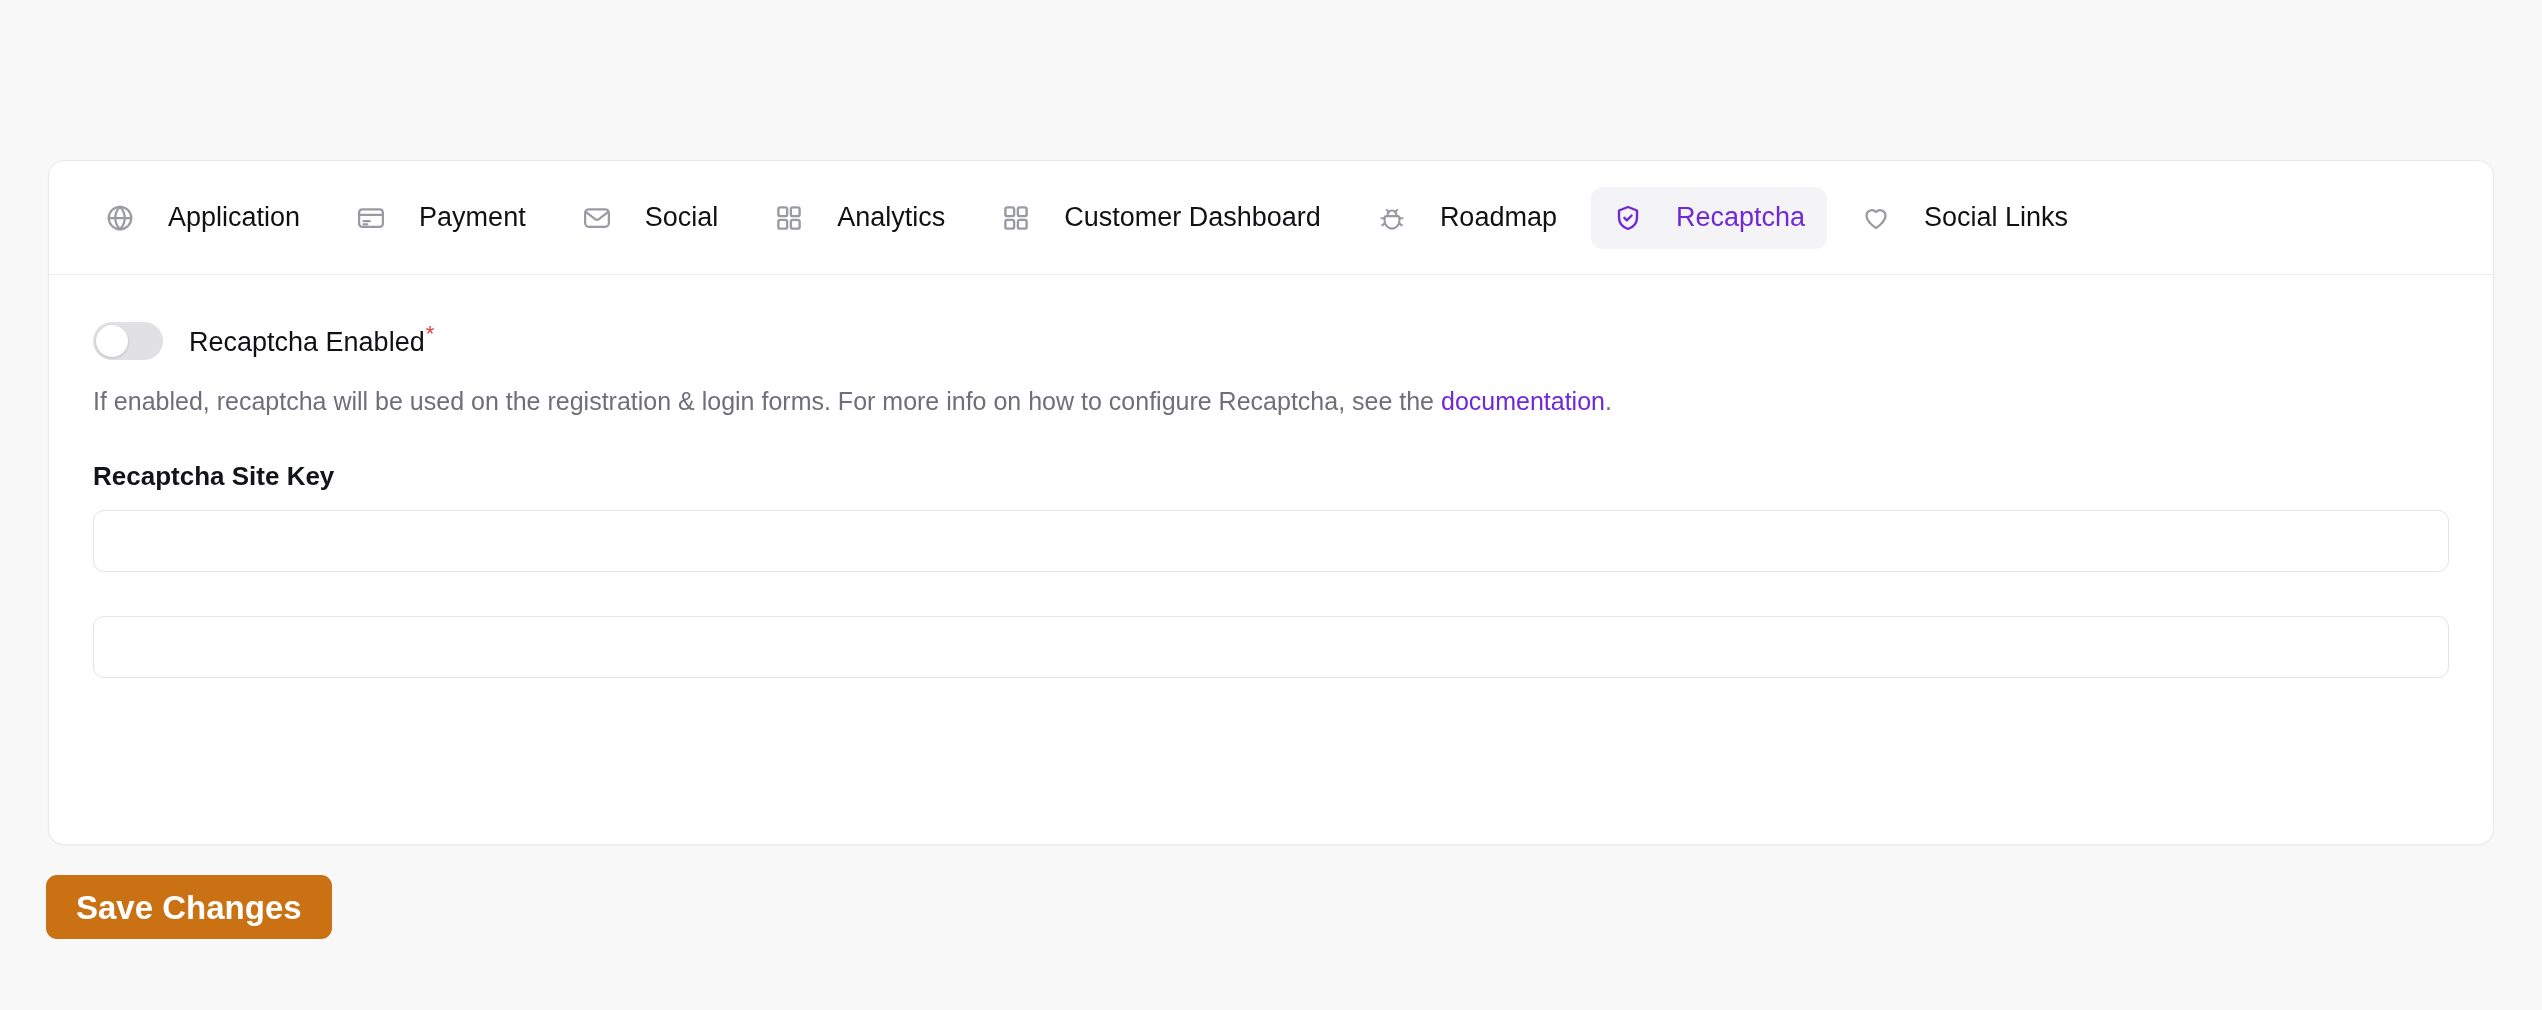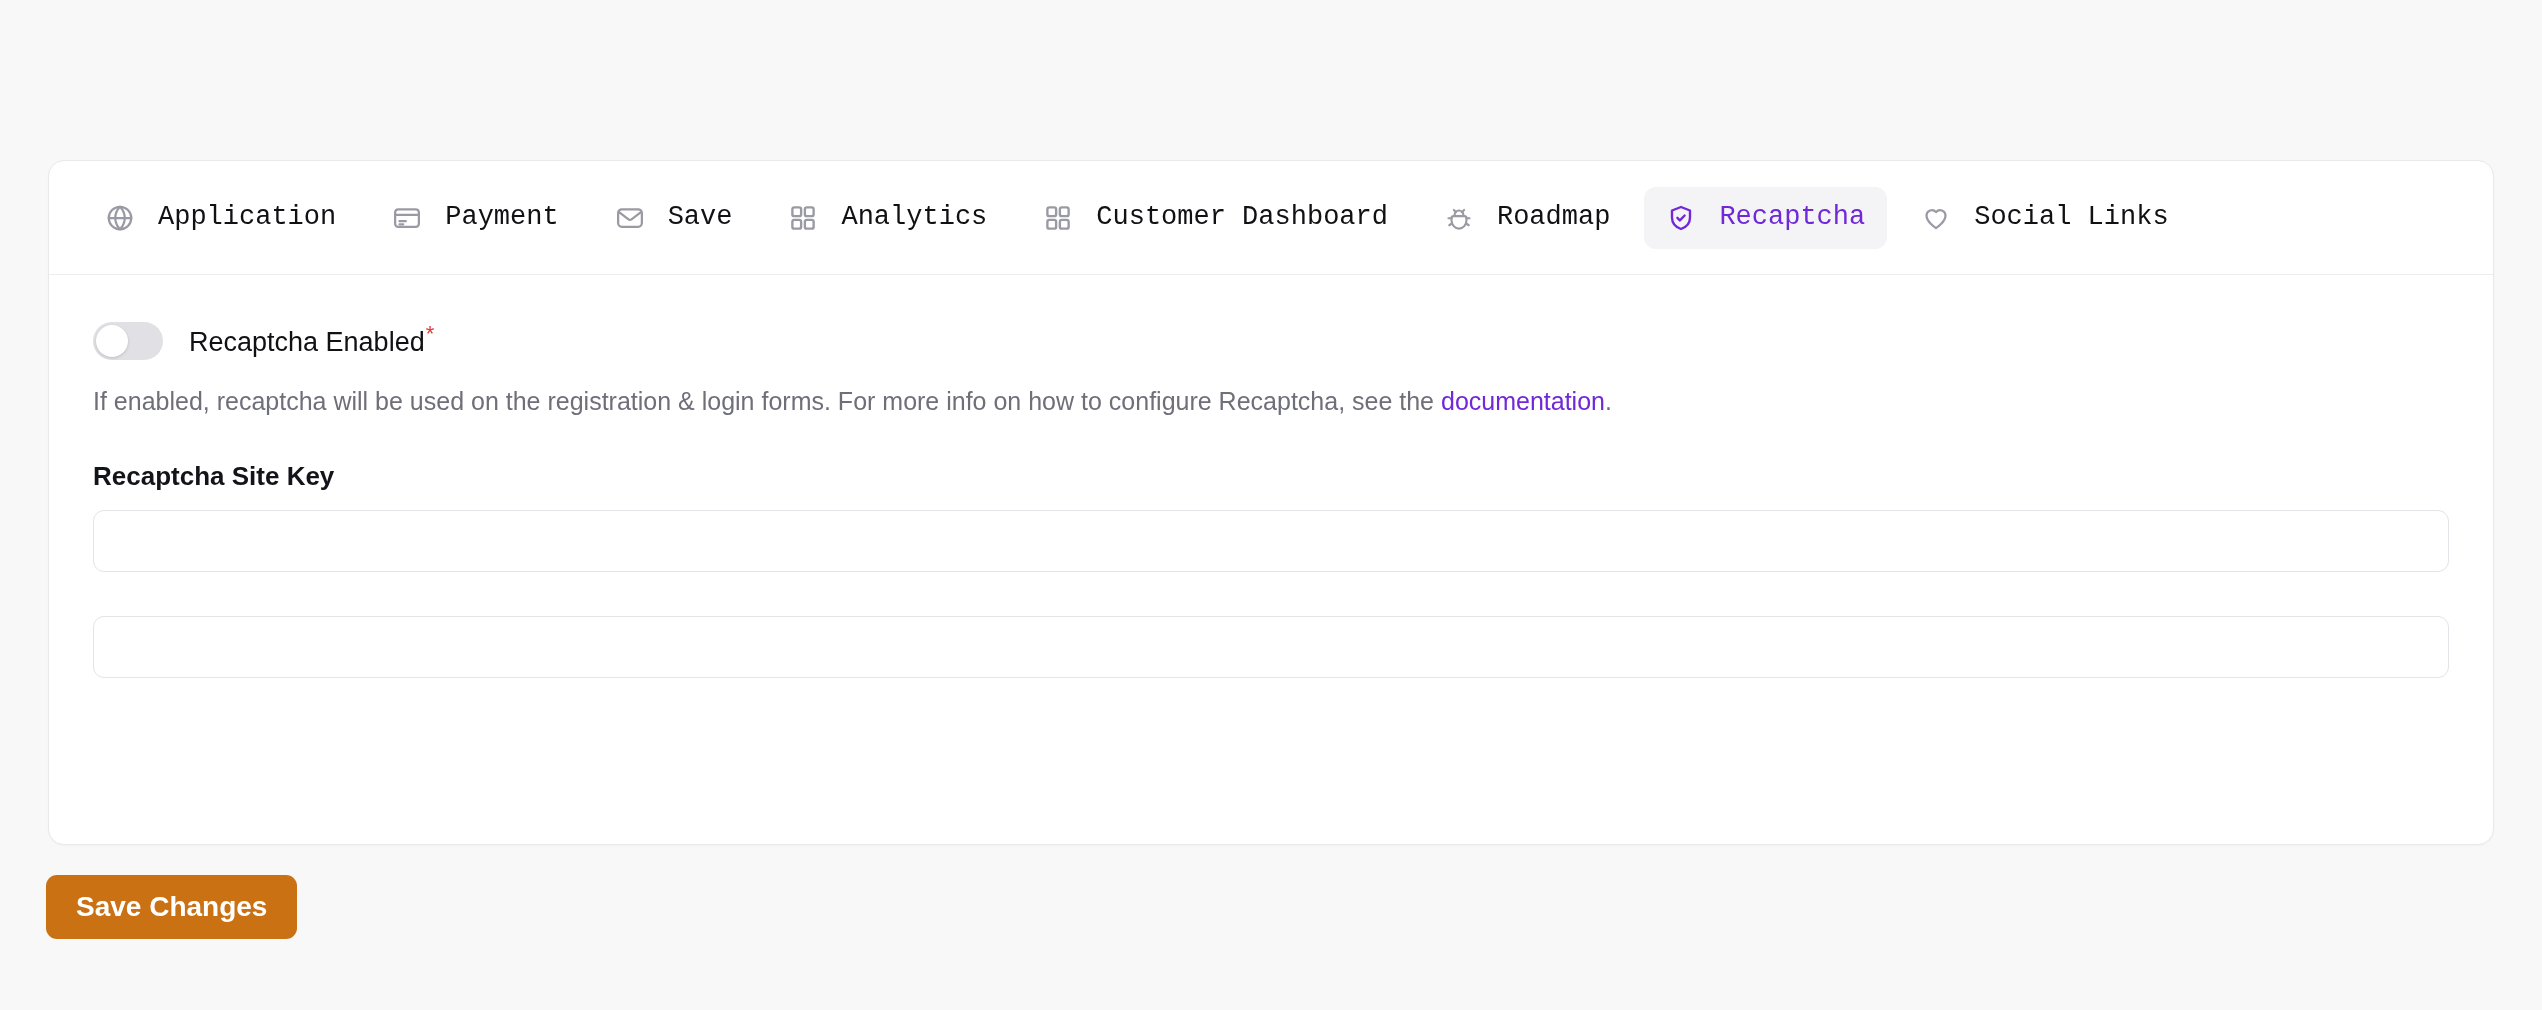--- a/index.html
+++ b/index.html
@@ -50,29 +50,29 @@
     display: flex;
     align-items: center;
     height: 114px;
     padding: 0 34px;
     border-bottom: 1px solid #ededf0;
   }
 
   .tab {
     display: flex;
     align-items: center;
-    gap: 23px;
+    gap: 33px;
     height: 62px;
     padding: 0 22px;
     border-radius: 12px;
     cursor: pointer;
     white-space: nowrap;
     background: transparent;
     border: none;
-    font-family: Liberation Mono, monospace;
+    font-family: Liberation Sans, sans-serif;
     justify-content: center;
   }
   .tab + .tab { margin-left: 12px; }
 
   .tab .tab-label {
     font-size: 27px;
     font-weight: 500;
     color: #111114;
     line-height: 1;
   }
@@ -182,21 +182,21 @@
 
   
   .save-btn {
     position: absolute;
     left: 46px;
     top: 875px;
     height: 64px;
     padding: 0 30px;
     background: #ca7113;
     color: #ffffff;
-    font-size: 28px;
+    font-size: 33px;
     font-weight: 700;
     font-family: inherit;
     border: none;
     border-radius: 11px;
     cursor: pointer;
     line-height: 1;
   }
 </style>
 </head>
 <body>
@@ -231,21 +231,21 @@
         <span class="tab-label">Payment</span>
       </button>
 
       <button class="tab">
         <span class="tab-icon">
           <svg viewBox="0 0 24 24" fill="none" stroke="currentColor" stroke-width="1.8" stroke-linecap="round" stroke-linejoin="round">
             <rect x="2.5" y="5" width="19" height="14" rx="3"></rect>
             <path d="M3.5 7.5l7.3 5.6a2 2 0 0 0 2.4 0l7.3-5.6"></path>
           </svg>
         </span>
-        <span class="tab-label">Save</span>
+        <span class="tab-label">Social</span>
       </button>
 
       <button class="tab">
         <span class="tab-icon">
           <svg viewBox="0 0 24 24" fill="none" stroke="currentColor" stroke-width="1.9" stroke-linecap="round" stroke-linejoin="round">
             <rect x="3.5" y="3.5" width="7" height="7" rx="1.6"></rect>
             <rect x="13.5" y="3.5" width="7" height="7" rx="1.6"></rect>
             <rect x="3.5" y="13.5" width="7" height="7" rx="1.6"></rect>
             <rect x="13.5" y="13.5" width="7" height="7" rx="1.6"></rect>
           </svg>

